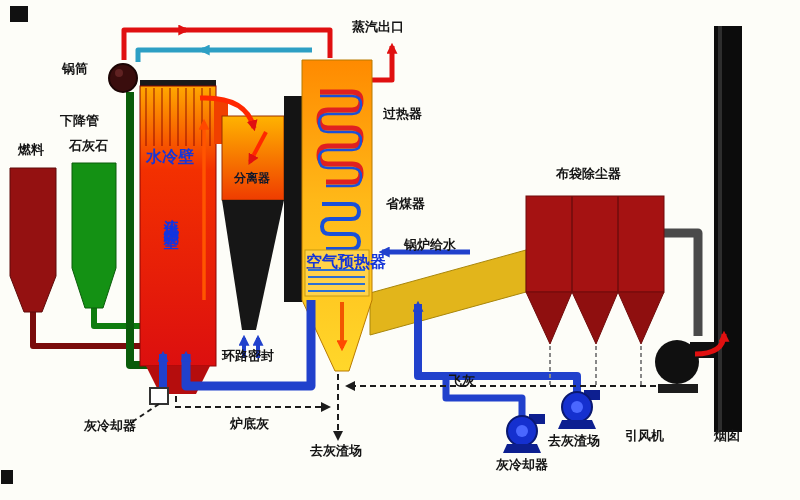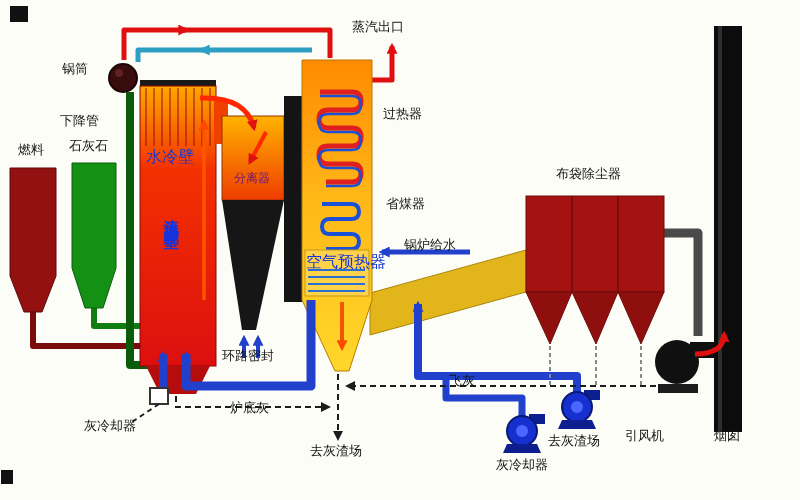--- a/index.html
+++ b/index.html
@@ -1,21 +1,21 @@
 <!DOCTYPE html>
 <html><head>
 <meta charset="utf-8">
 <style>
   * { box-sizing: border-box; }
   html,body { margin:0; padding:0; background:#ffffff; font-family:"Liberation Sans", sans-serif; }
   .stage { position:relative; width:800px; height:500px; background:#fdfdf8; overflow:hidden; }
   .stage svg { position:absolute; left:0; top:0; }
-  .lbl { position:absolute; font-size:13px; font-weight:400; color:#141414; white-space:nowrap; line-height:1.15; }
+  .lbl { position:absolute; font-size:13px; font-weight:700; color:#141414; white-space:nowrap; line-height:1.15; }
   .lbl-blue { color:#1536d8; }
-  .lbl-red  { color:#701a75; }
+  .lbl-red  { color:#0f172a; }
   .lbl-sm   { font-size:16px; }
   .lbl-vert { writing-mode:vertical-rl; text-orientation:upright; font-size:15px; letter-spacing:3px; color:#1334e0; font-weight:700; }
 </style>
 </head>
 <body>
 
 <div class="stage">
 
 <svg width="800" height="500" viewBox="0 0 800 500">
   <defs>
@@ -205,20 +205,20 @@
 <div class="lbl lbl-vert" style="left:163px;top:206px">流化床燃烧室</div>
 <div class="lbl" style="left:352px;top:20px">蒸汽出口</div>
 <div class="lbl" style="left:383px;top:107px">过热器</div>
 <div class="lbl" style="left:386px;top:197px">省煤器</div>
 <div class="lbl" style="left:404px;top:238px">锅炉给水</div>
 <div class="lbl lbl-blue lbl-sm" style="left:306px;top:253px">空气预热器</div>
 <div class="lbl" style="left:556px;top:167px">布袋除尘器</div>
 <div class="lbl" style="left:222px;top:349px">环路密封</div>
 <div class="lbl" style="left:449px;top:374px">飞灰</div>
 <div class="lbl" style="left:84px;top:419px">灰冷却器</div>
-<div class="lbl" style="left:230px;top:401px">炉底灰</div>
+<div class="lbl" style="left:230px;top:417px">炉底灰</div>
 <div class="lbl" style="left:310px;top:444px">去灰渣场</div>
 <div class="lbl" style="left:496px;top:458px">灰冷却器</div>
 <div class="lbl" style="left:548px;top:434px">去灰渣场</div>
 <div class="lbl" style="left:625px;top:429px">引风机</div>
 <div class="lbl" style="left:714px;top:429px">烟囱</div>
 
 </div>
 
 </body></html>

